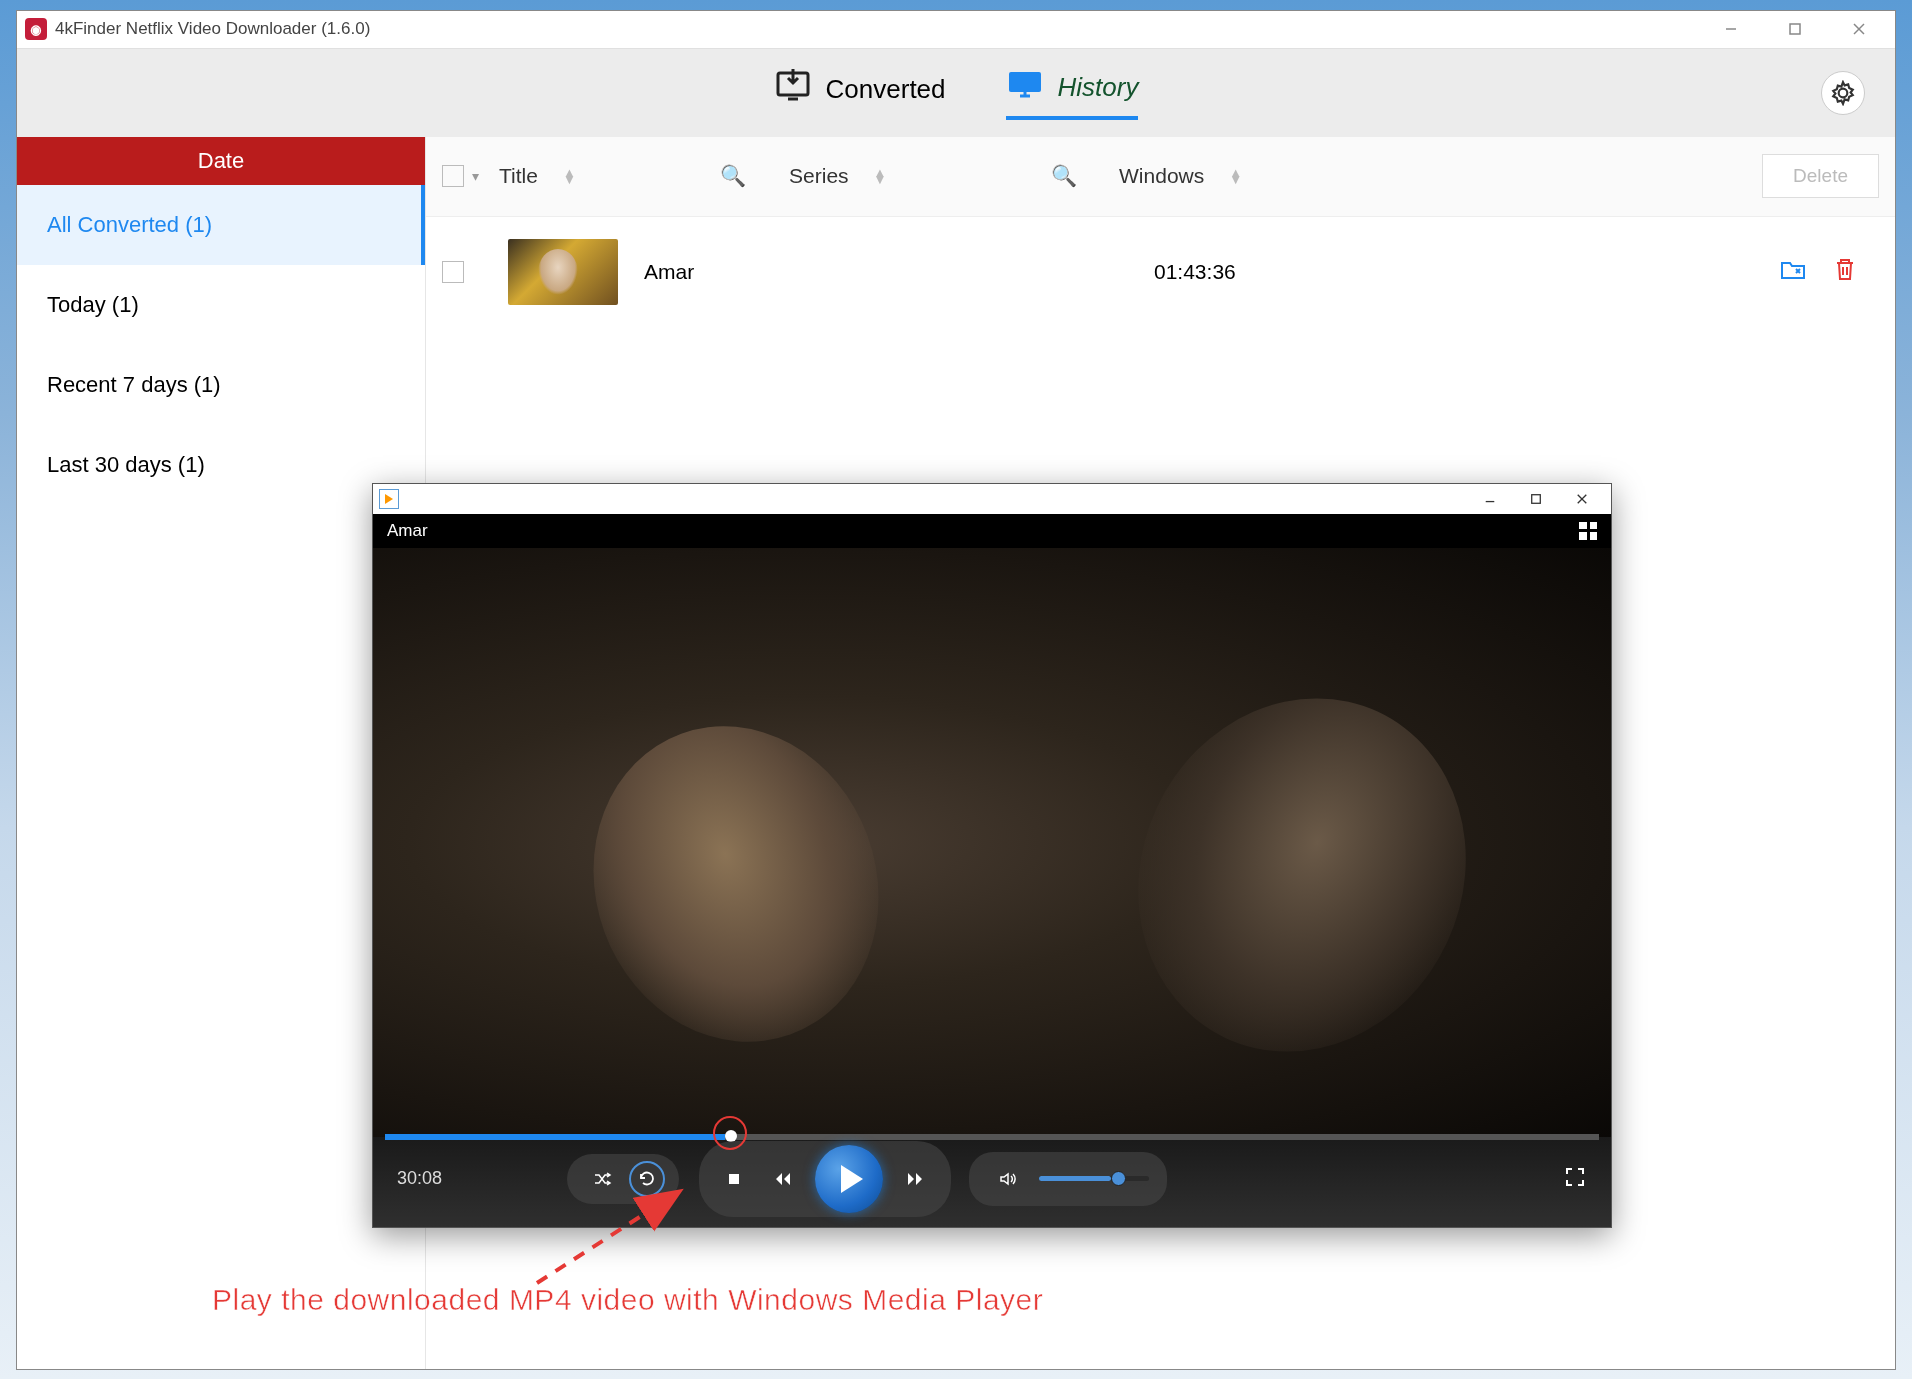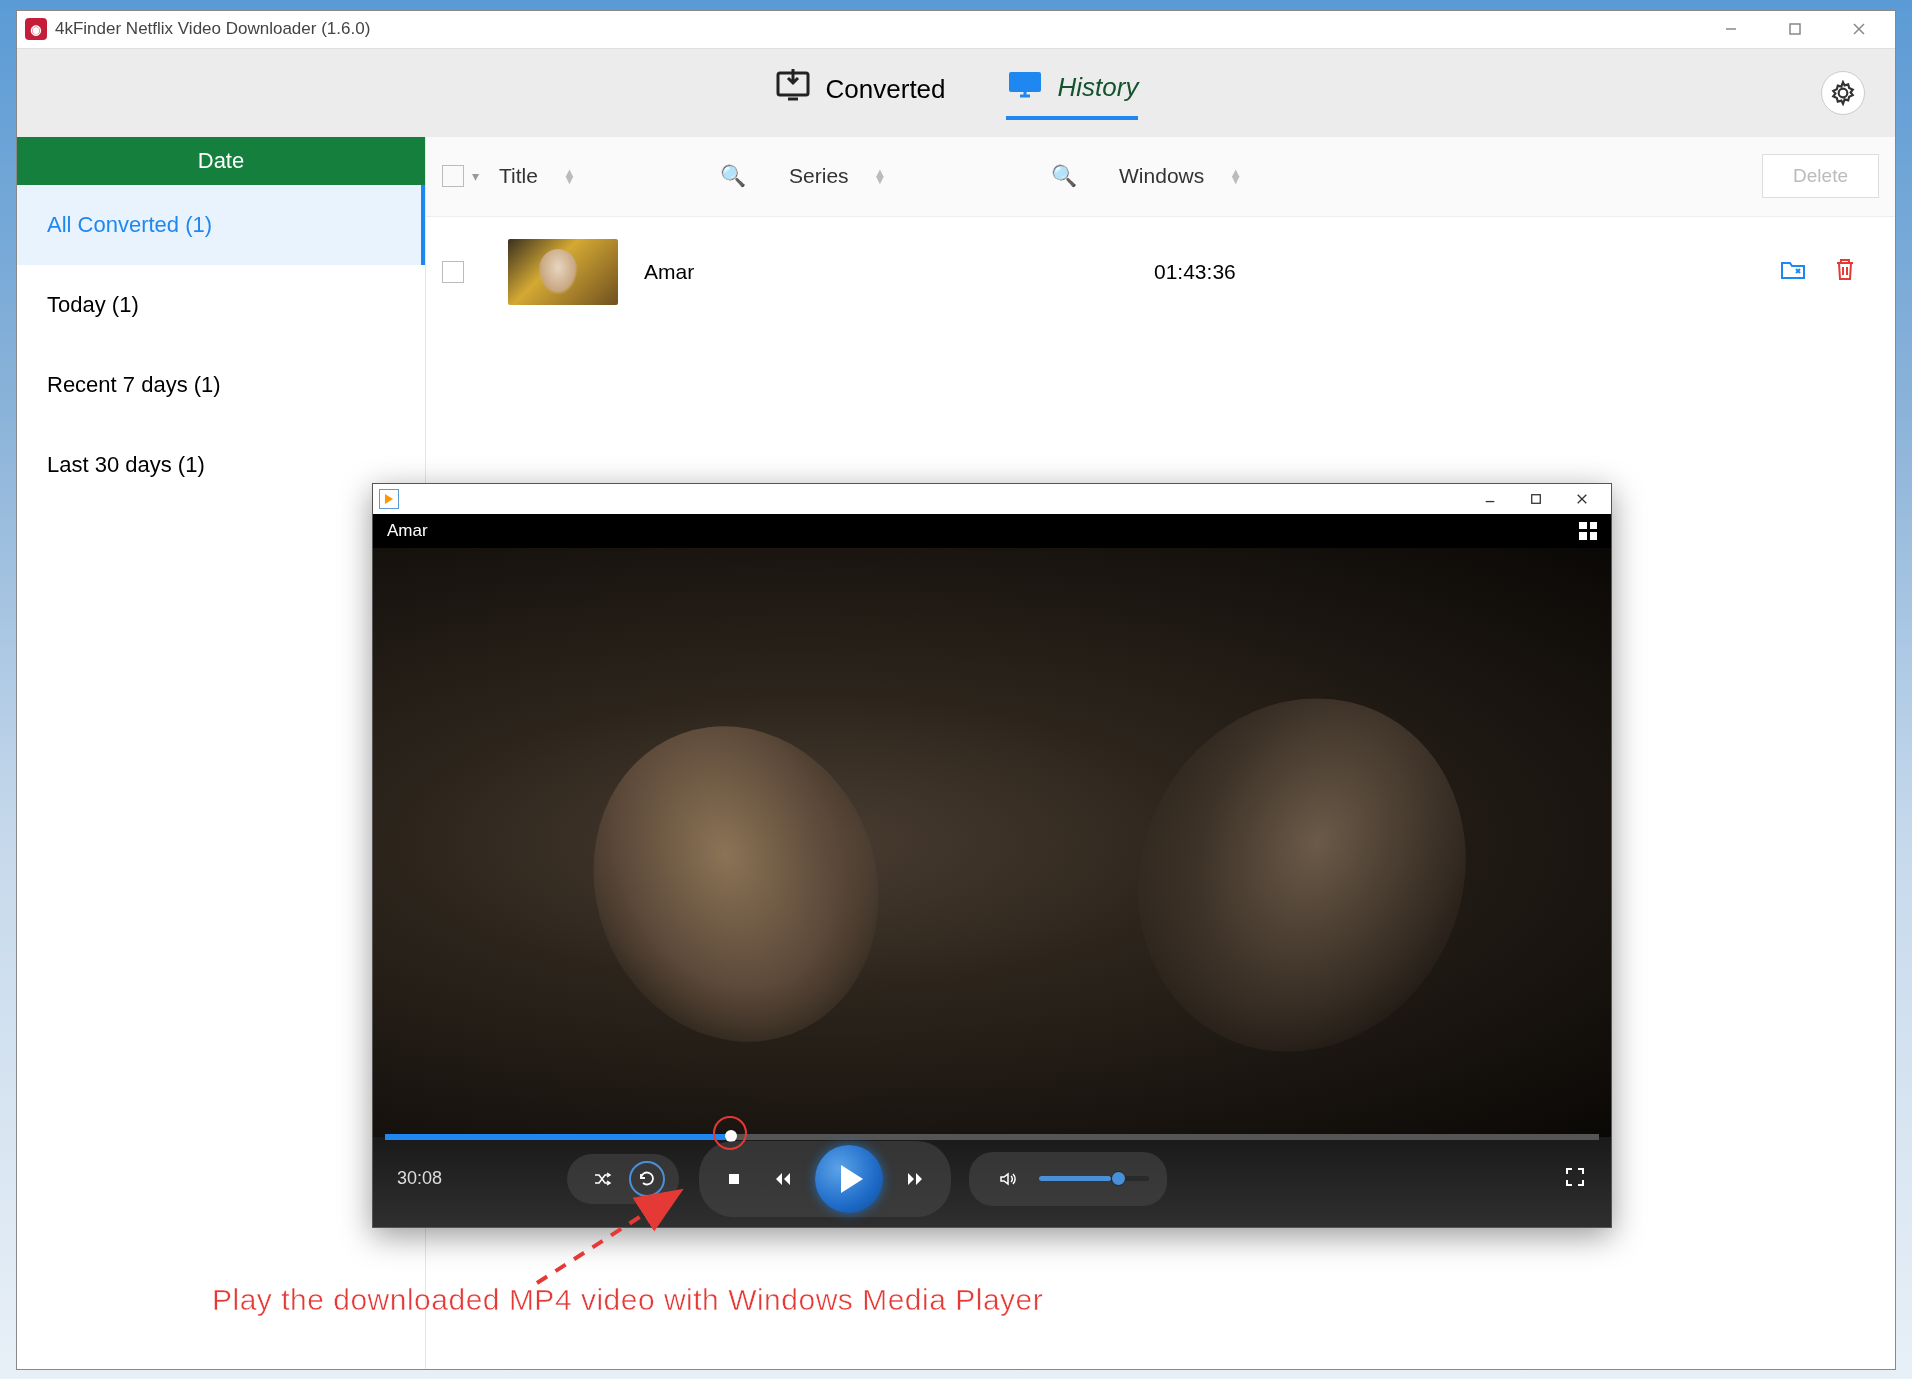--- a/index.html
+++ b/index.html
@@ -19,21 +19,21 @@
 
 .tabbar { height: 88px; background: #ececec; display: flex; align-items: center; justify-content: center; position: relative; gap: 60px; }
 .tabbar .tab { display: flex; align-items: center; gap: 14px; font-size: 26px; cursor: pointer; padding-bottom: 6px; }
 .tabbar .tab.active { color: #14532d; border-bottom: 4px solid #1e88f0; font-style: italic; }
 .tabbar .tab .tab-icon svg { width: 38px; height: 38px; }
 .tabbar .settings { position: absolute; right: 30px; width: 44px; height: 44px; border-radius: 50%; border: 1px solid #ccc; display: flex; align-items: center; justify-content: center; cursor: pointer; background: #fff; }
 .tabbar .settings svg { width: 26px; height: 26px; }
 
 .content { flex: 1; display: flex; }
 .sidebar { width: 408px; background: #fff; }
-.sidebar .date-header { height: 48px; background: #15803d; color: #fff; display: flex; align-items: center; justify-content: center; font-size: 22px; }
+.sidebar .date-header { height: 48px; background: #b91c1c; color: #fff; display: flex; align-items: center; justify-content: center; font-size: 22px; }
 .sidebar .side-item { height: 80px; padding: 0 30px; display: flex; align-items: center; font-size: 22px; cursor: pointer; }
 .sidebar .side-item.active { background: #e8f3fe; color: #1e88f0; border-right: 4px solid #1e88f0; }
 
 .main { flex: 1; background: #fff; border-left: 1px solid #e6e6e6; }
 .table-header { height: 80px; display: flex; align-items: center; padding: 0 16px; border-bottom: 1px solid #eee; background: #fafafa; font-size: 21px; color: #333; }
 .table-header .chk { width: 22px; height: 22px; border: 1px solid #bbb; margin-right: 8px; }
 .table-header .caret { margin-right: 20px; color: #999; font-size: 14px; }
 .table-header .col { display: flex; align-items: center; gap: 25px; }
 .table-header .col.title { width: 290px; }
 .table-header .col.series { width: 330px; }

